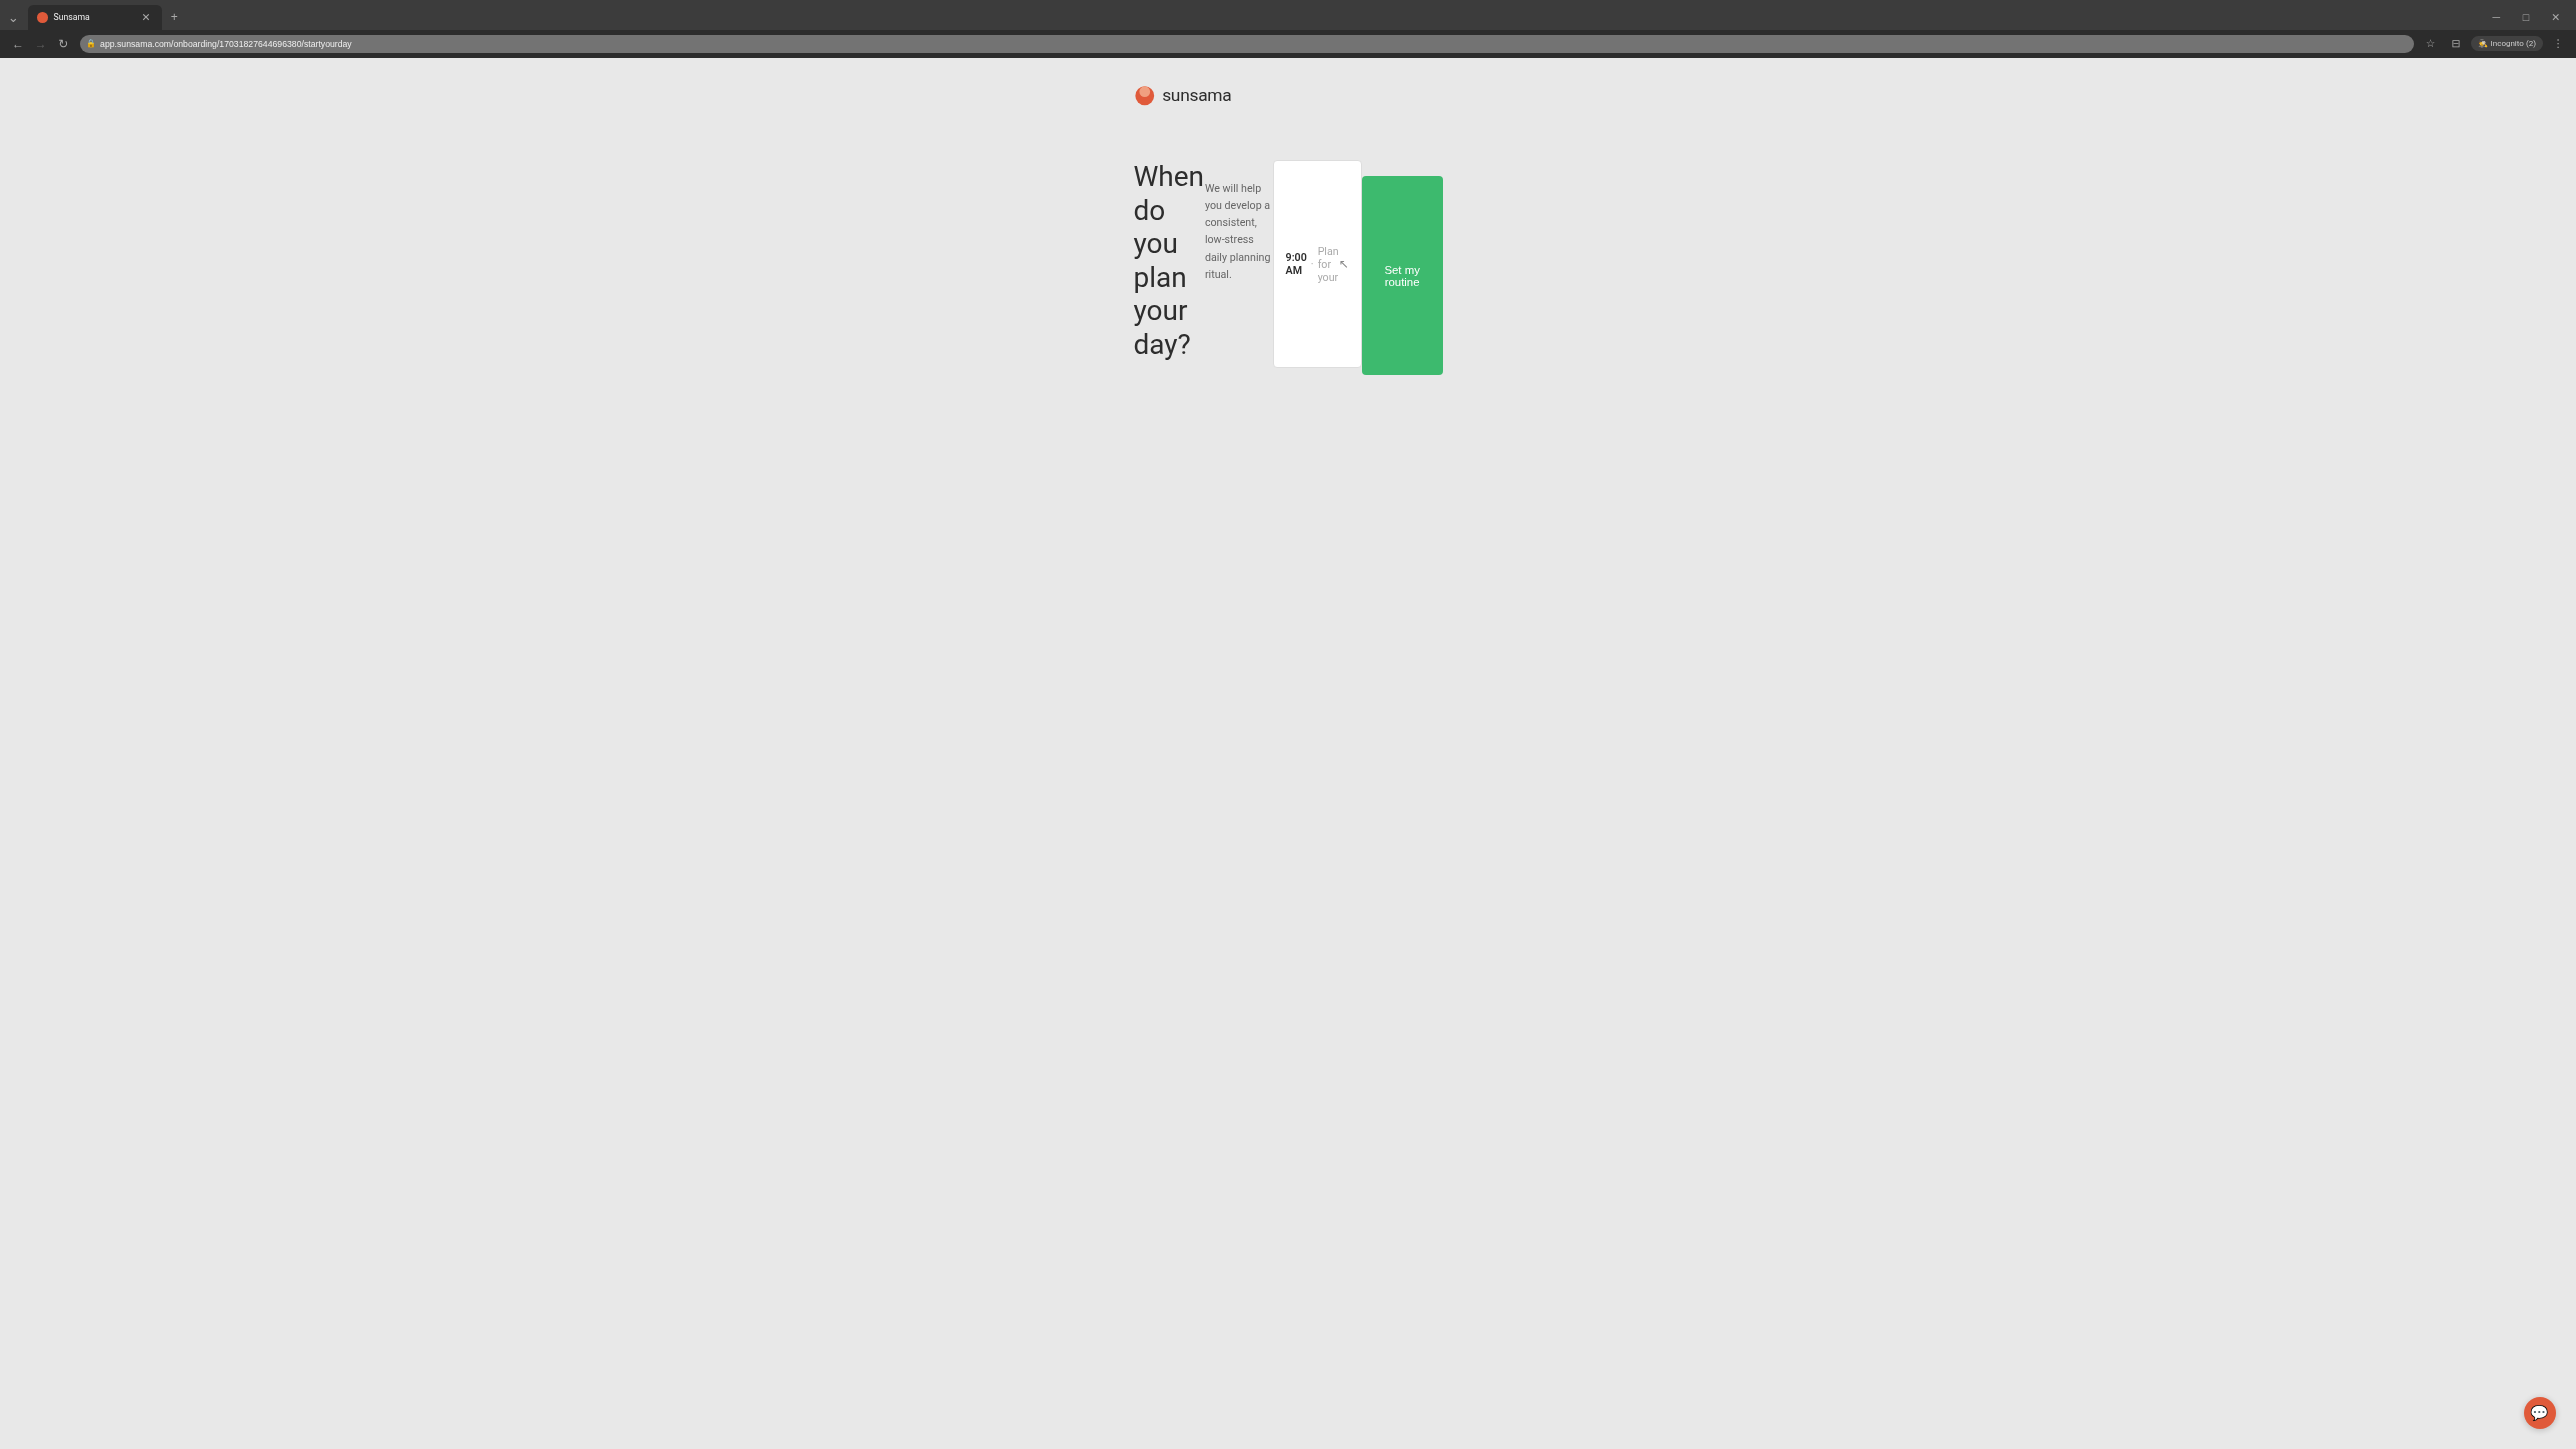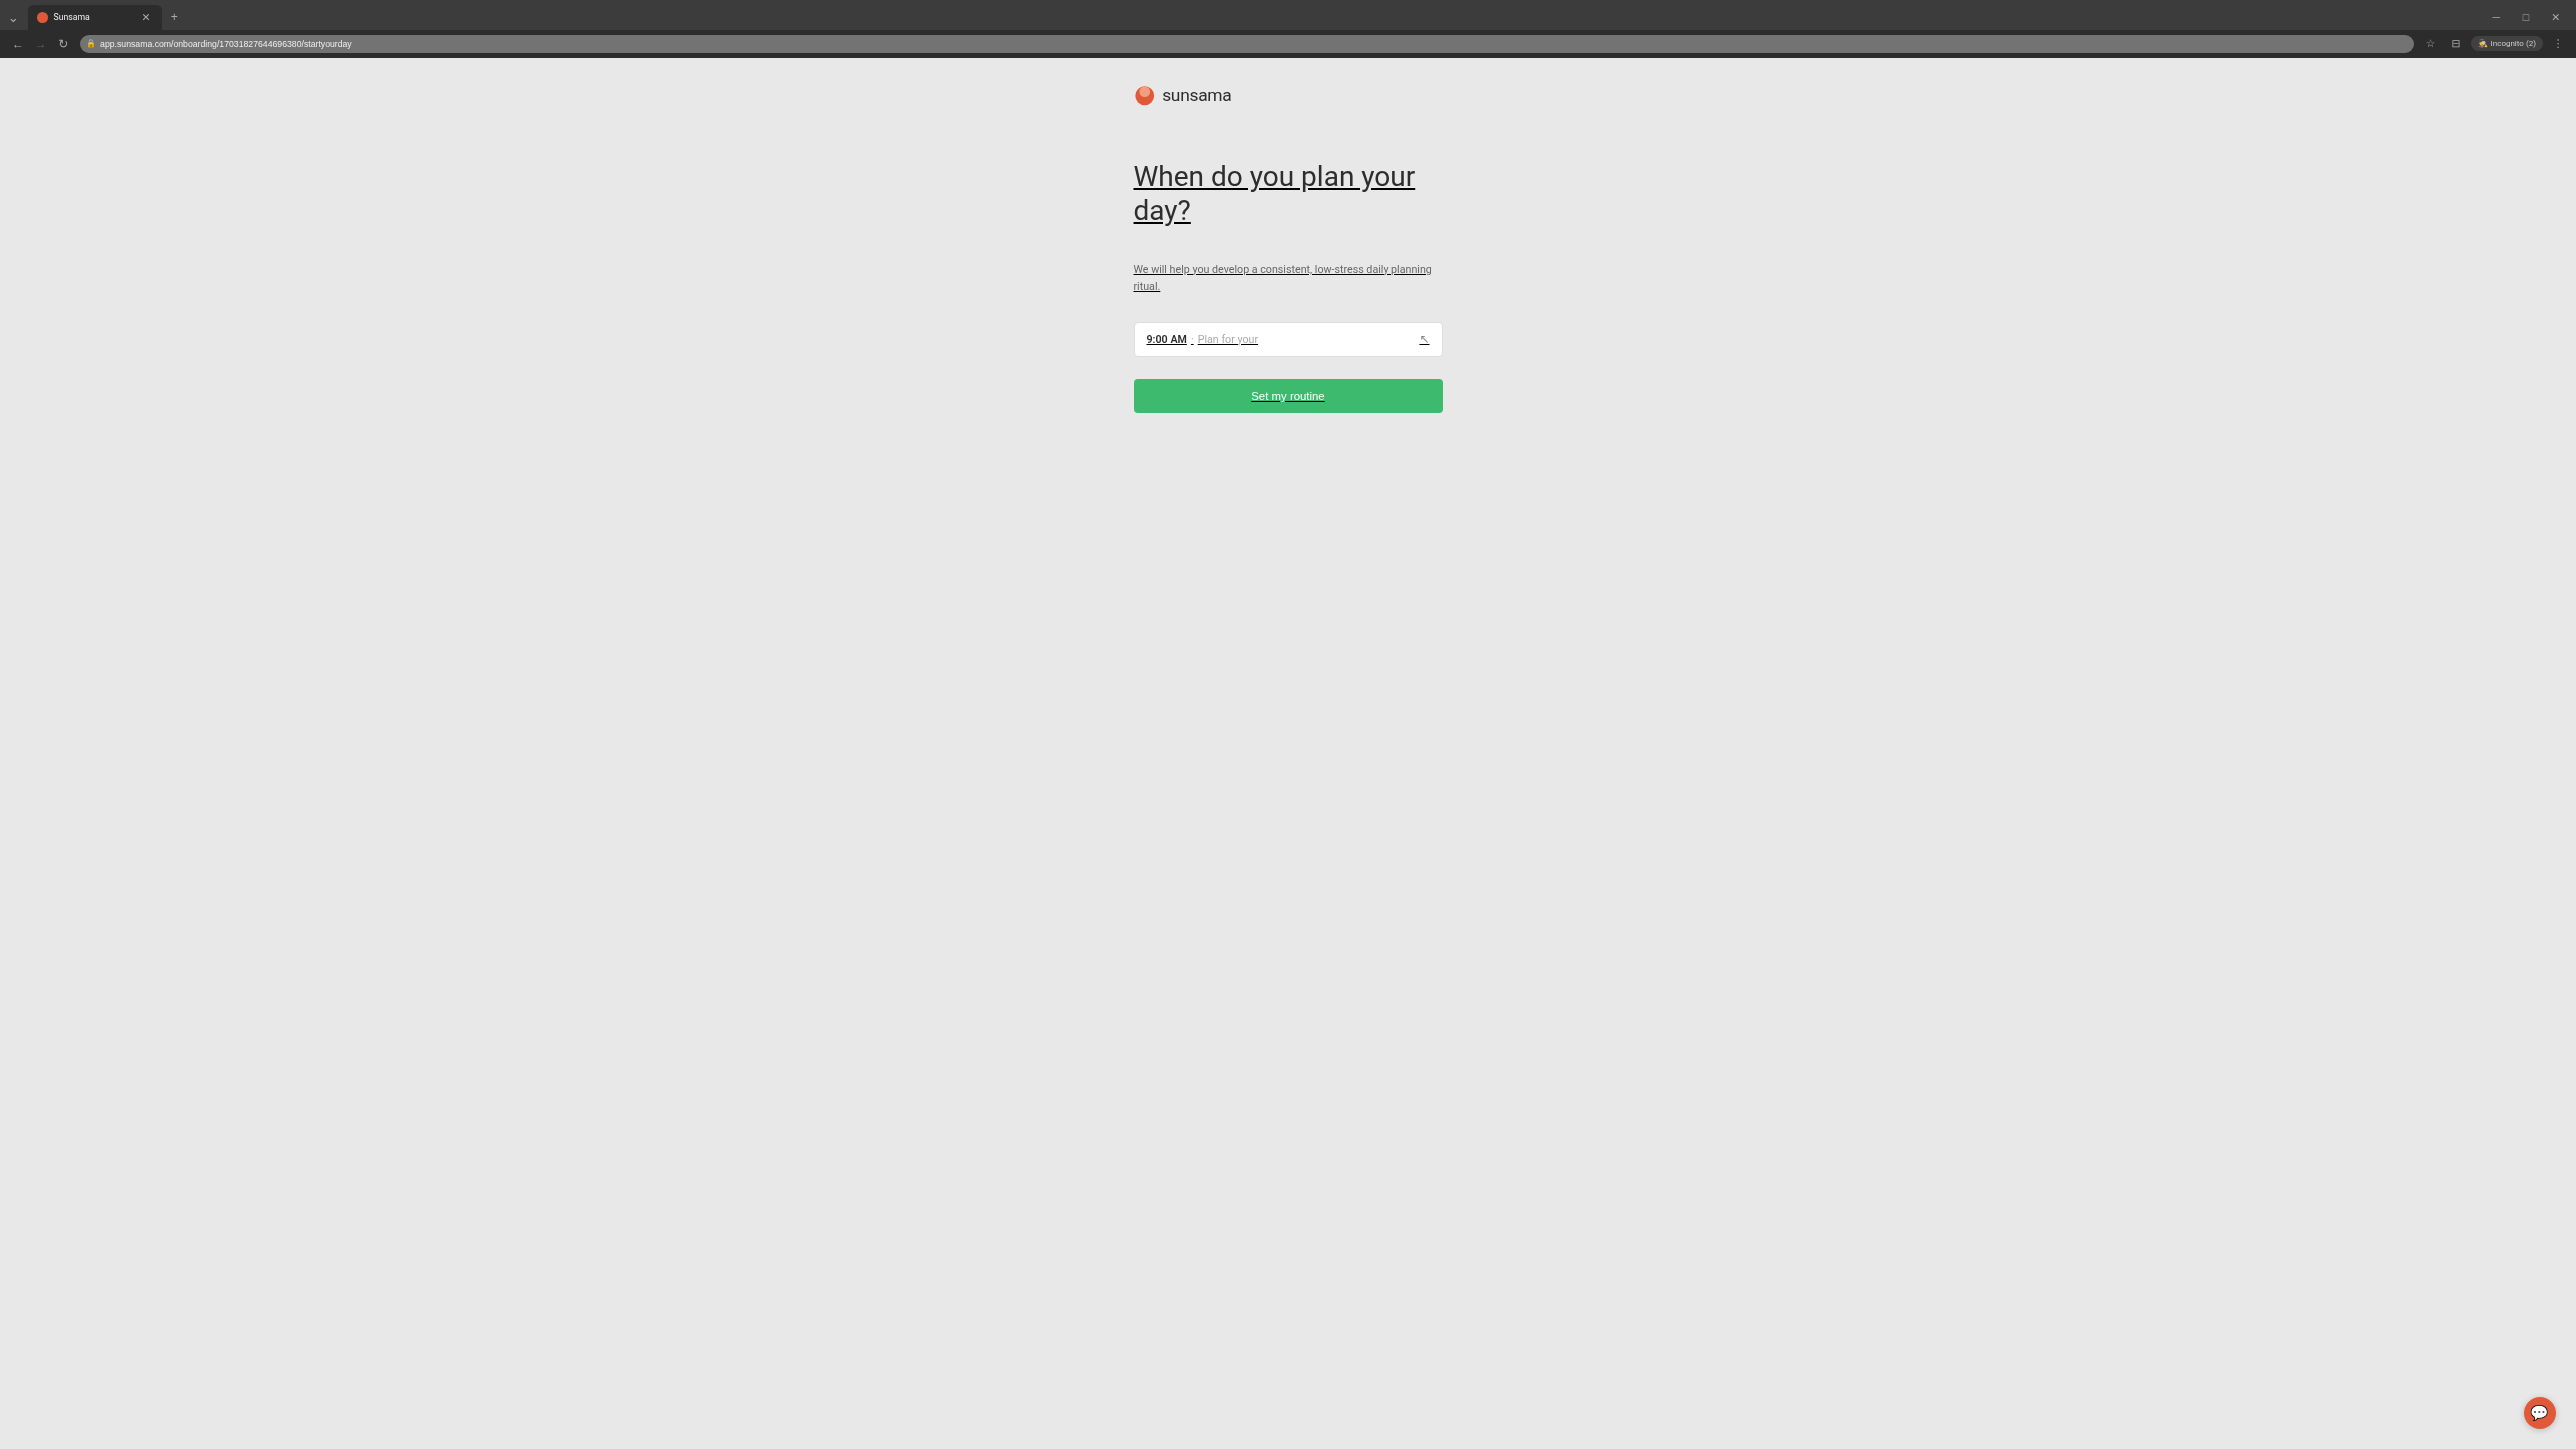--- a/index.html
+++ b/index.html
@@ -240,22 +240,21 @@
     .sunsama-logo-text {
       font-size: 17.4px;
       color: #2d2d2d;
       font-weight: 400;
       letter-spacing: -0.3px;
     }
 
     .main-content {
       width: 309px;
       display: flex;
-      flex-direction: column;
-      text-decoration: underline;
+      flex-direction: row;
     }
 
     .page-heading {
       font-size: 28px;
       font-weight: 400;
       color: #2d2d2d;
       line-height: 1.2;
       margin-bottom: 13.4px;
     }
 

